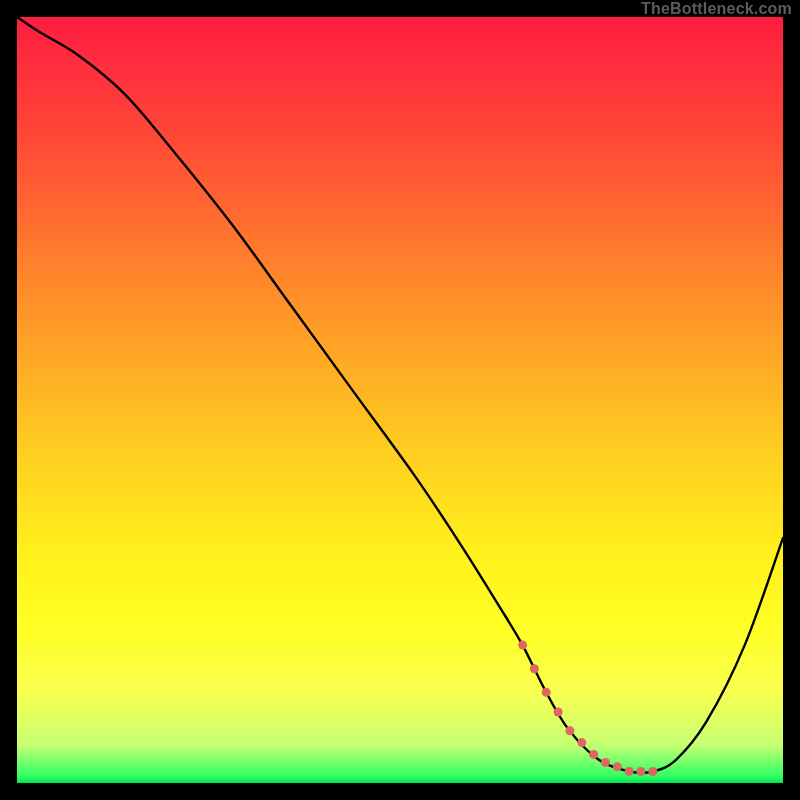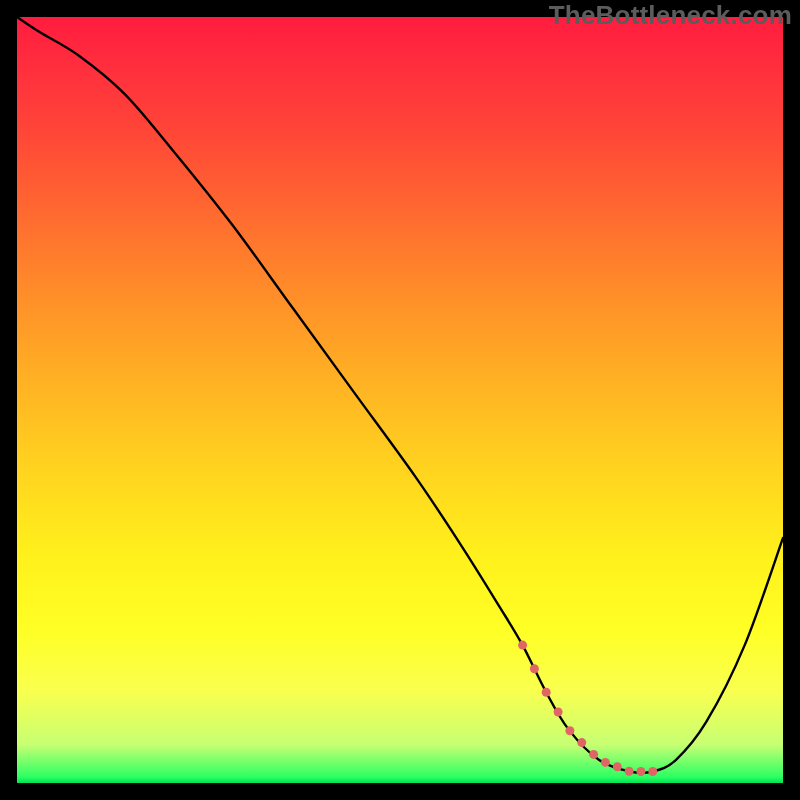--- a/index.html
+++ b/index.html
@@ -50,21 +50,21 @@
     position: absolute;
     inset: 0;
     width: 766px;
     height: 766px;
   }
   .watermark {
     position: absolute;
     top: 0;
     right: 8px;
     color: #5c5c5c;
-    font-size: 26px;
+    font-size: 16px;
     font-weight: 600;
     letter-spacing: 0.2px;
     user-select: none;
   }
 </style>
 </head>
 <body>
 
 <div class="frame">
 

